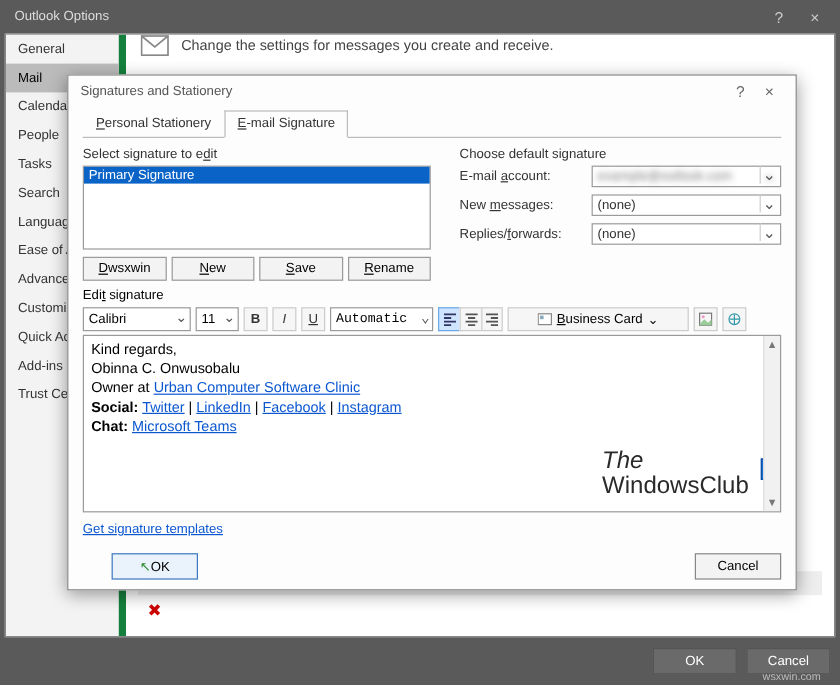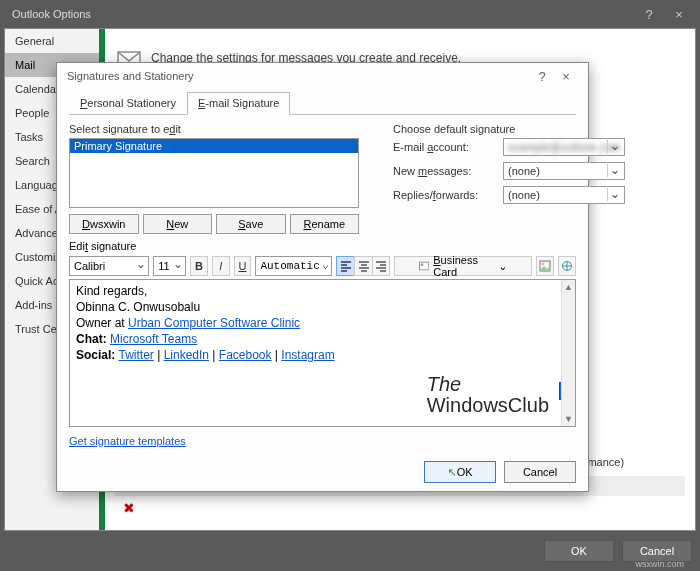--- a/index.html
+++ b/index.html
@@ -10,47 +10,47 @@
 .options-titlebar { height: 28px; background: #5a5a5a; display: flex; align-items: center; padding: 0 6px; color: #ddd; }
 .options-titlebar .title { flex: 1; padding-left: 6px; font-size: 11px; }
 .options-titlebar .sysbtn { width: 30px; text-align: center; color: #ccc; font-size: 13px; }
 
 .options-body { display: flex; background: #f0f0f0; margin: 0 4px 4px 4px; height: calc(100% - 68px); border: 1px solid #888; }
 .nav-list { width: 100px; background: #f3f3f3; border-right: 6px solid #15803d; }
 .nav-list .nav-item { padding: 6px 10px; font-size: 11px; color: #333; border-bottom: 0; cursor: pointer; white-space: nowrap; overflow: hidden; }
 .nav-list .nav-item.selected { background: #bbb; color: #000; }
 
 .options-main { flex: 1; background: #fff; position: relative; overflow: hidden; }
-.header-row { display: flex; gap: 10px; padding: 22px 12px; }
+.header-row { display: flex; align-items: center; gap: 10px; padding: 0 12px; }
 .envelope-icon { width: 24px; height: 18px; }
 .header-row .desc { font-size: 12px; color: #444; }
 
 .bottom-section { position: absolute; bottom: 0; left: 0; right: 0; padding: 6px 10px 10px 10px; }
 .check-row { display: flex; align-items: center; gap: 6px; padding-left: 130px; margin-bottom: 8px; font-size: 11px; color: #333; }
 .check-row .ul { text-decoration: underline; }
 .section-title { background: #eee; padding: 4px 8px; font-weight: 600; font-size: 11px; color: #444; }
 .redx { color: #c00; font-size: 14px; margin: 4px 8px; display: inline-block; }
 
 .options-footer { position: absolute; bottom: 4px; right: 8px; height: 32px; display: flex; align-items: center; gap: 8px; }
 .options-footer button { width: 70px; height: 22px; background: #6a6a6a; color: #fff; border: 1px solid #555; font-size: 11px; }
 
 
-.modal { position: absolute; top: 62px; left: 56px; width: 533px; height: 430px; background: #fdfdfd; border: 1px solid #888; box-shadow: 0 4px 14px rgba(0,0,0,0.4); display: flex; flex-direction: column; z-index: 10; }
+.modal { position: absolute; top: 62px; left: 56px; width: 608px; height: 430px; background: #fdfdfd; border: 1px solid #888; box-shadow: 0 4px 14px rgba(0,0,0,0.4); display: flex; flex-direction: column; z-index: 10; }
 .modal-titlebar { height: 26px; display: flex; align-items: center; padding: 0 10px; color: #555; font-size: 11px; }
 .modal-titlebar .mtitle { flex: 1; }
 .modal-titlebar .mhelp, .modal-titlebar .mclose { width: 24px; text-align: center; color: #666; font-size: 13px; }
 
 .modal-body { flex: 1; padding: 0 12px 6px 12px; display: flex; flex-direction: column; }
 
 .tab-row { display: flex; border-bottom: 1px solid #bbb; margin-top: 2px; }
 .tab { padding: 4px 10px 5px 10px; font-size: 11px; color: #333; border: 1px solid transparent; position: relative; top: 1px; }
 .tab.active { border: 1px solid #bbb; border-bottom: 1px solid #fdfdfd; background: #fdfdfd; }
 .tab .ul { text-decoration: underline; }
 
-.upper { display: flex; gap: 34px; margin-top: 8px; }
+.upper { display: flex; gap: 24px; margin-top: 8px; }
 .left-col { flex: 0 0 290px; display: flex; flex-direction: column; }
 .right-col { flex: 1; display: flex; flex-direction: column; }
 .group-label { font-size: 11px; color: #333; margin-bottom: 3px; }
 .group-label .ul { text-decoration: underline; }
 
 .sig-listbox { border: 1px solid #9a9a9a; height: 70px; background: #fff; }
 .sig-listbox .item { background: #0a63c6; color: #fff; padding: 1px 4px; font-size: 11px; }
 
 .sig-btn-row { display: flex; gap: 4px; margin-top: 6px; }
 .sig-btn-row button { flex:1; height: 20px; border: 1px solid #9a9a9a; background: #f3f3f3; font-size: 11px; }
@@ -92,21 +92,21 @@
 .editor .scrollbar .up, .editor .scrollbar .down { height: 14px; text-align: center; font-size: 9px; color: #777; line-height: 14px; }
 
 .watermark { position: absolute; right: 26px; bottom: 10px; font-family: Georgia, "Times New Roman", serif; color: #2a2a2a; text-align: left; line-height: 1.05; pointer-events: none; }
 .watermark .l1 { font-size: 20px; font-style: italic; }
 .watermark .l2 { font-size: 20px; }
 .watermark .sq { position: absolute; right: -28px; top: 8px; width: 18px; height: 18px; background: #1a6fd8; border: 1px solid #0d4ea0; }
 
 .link-row { margin-top: 8px; }
 .link-row a { color: #0b57d0; text-decoration: underline; font-size: 11px; }
 
-.modal-footer { display: flex; justify-content: flex-end; gap: 8px; padding: 8px 12px; border-top: 0; margin-left: 24px; }
+.modal-footer { display: flex; justify-content: space-between; gap: 8px; padding: 8px 12px; border-top: 0; margin-left: 24px; }
 .modal-footer button { width: 72px; height: 22px; border: 1px solid #888; background: #f3f3f3; font-size: 11px; }
 .modal-footer button.primary { border: 1px solid #3b78c2; background: #eaf2fb; }
 
 .sm-credit { position: absolute; bottom: 2px; right: 16px; color: #bbb; font-size: 9px; z-index: 20;}
 </style>
 </head>
 <body>
 
 <div class="options-window">
   <div class="options-titlebar">
@@ -248,22 +248,22 @@
             <circle cx="6" cy="6" r="4.5" fill="none" stroke="#39a"></circle>
             <path d="M2 6h8M6 2v8" stroke="#39a"></path>
           </svg>
         </div>
     </div>
 
     <div class="editor">
       <div class="line">Kind regards,</div>
       <div class="line">Obinna C. Onwusobalu</div>
       <div class="line"><span>Owner at </span><a href="#">Urban Computer Software Clinic</a></div>
+      <div class="line"><b>Social:</b> <a href="#">Twitter</a><span> | </span><a href="#">LinkedIn</a><span> | </span><a href="#">Facebook</a><span> | </span><a href="#">Instagram</a></div>
       <div class="line"><b>Chat:</b> <a href="#">Microsoft Teams</a></div>
-      <div class="line"><b>Social:</b> <a href="#">Twitter</a><span> | </span><a href="#">LinkedIn</a><span> | </span><a href="#">Facebook</a><span> | </span><a href="#">Instagram</a></div>
 
       <div class="watermark">
         <div class="l1">The</div>
         <div class="l2">WindowsClub</div>
         <div class="sq"></div>
       </div>
 
       <div class="scrollbar">
         <div class="up">▲</div>
         <div class="down" style="position:absolute;bottom:0;width:100%;">▼</div>

